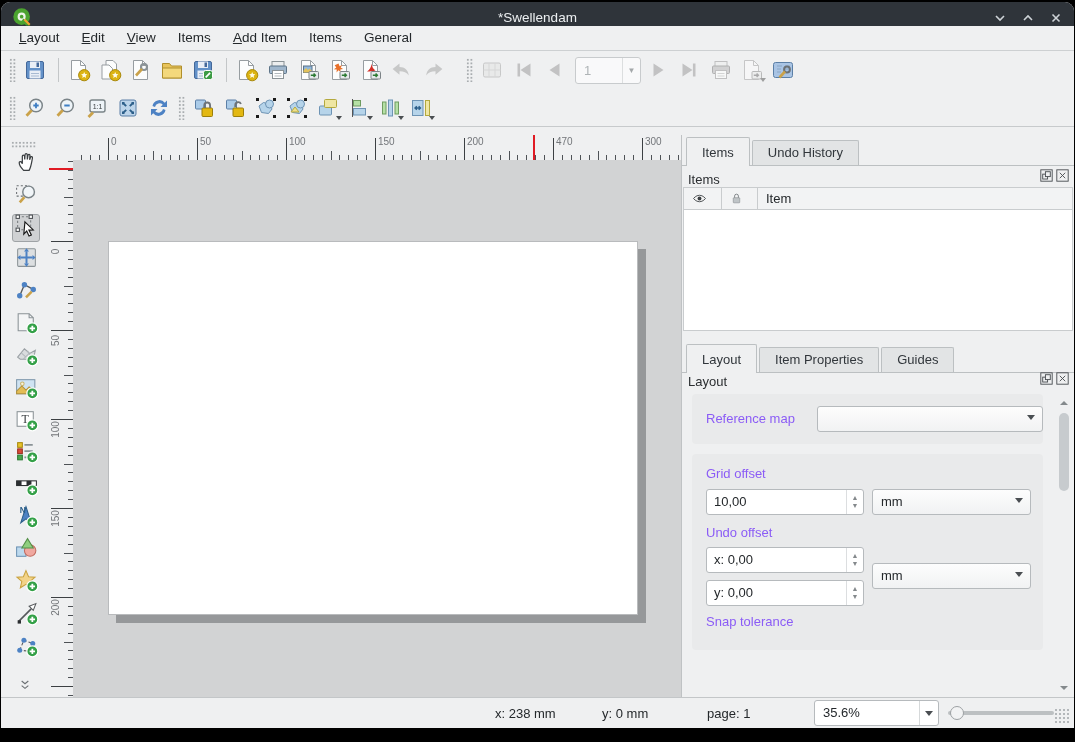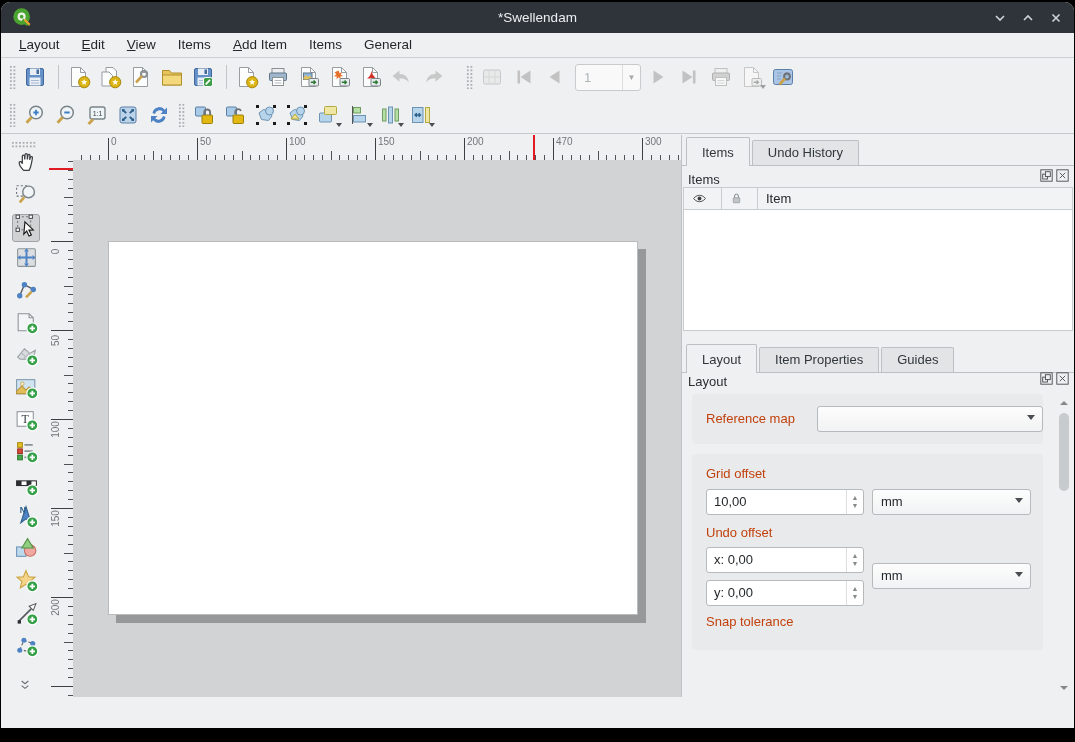--- a/index.html
+++ b/index.html
@@ -1,20 +1,20 @@
 <!DOCTYPE html>
 <html><head>
 <meta charset="utf-8">
 <style>
   * { margin:0; padding:0; box-sizing:border-box; }
   html,body { width:1075px; height:742px; background:#000; font-family:"Liberation Sans", sans-serif; overflow:hidden; }
   #window { position:absolute; left:1px; top:2px; width:1073px; height:726px; background:#eff0f1; border-radius:9px 9px 0 0; overflow:hidden; }
 
   
-  #titlebar { position:relative; height:31px; background:#2f343a; }
+  #titlebar { position:relative; height:24px; background:#2f343a; }
   #title-text { position:absolute; left:0; right:0; top:0; line-height:31px; text-align:center; color:#eceff1; font-size:13.5px; }
   #app-logo { position:absolute; left:11px; top:5px; width:21px; height:21px; }
   #win-controls { position:absolute; right:10px; top:0; height:31px; display:flex; align-items:center; gap:12px; }
   .winbtn { width:16px; height:16px; cursor:default; }
 
   
   #menubar { height:25px; background:#eff0f1; border-bottom:1px solid #cdd0d2; padding-left:7px; display:flex; align-items:stretch; }
   .menu-item { padding:0 11px; line-height:24px; font-size:13.5px; color:#24282b; }
   .menu-item u { text-decoration:underline; }
 
@@ -80,21 +80,21 @@
   #items-header .col.c1 { width:38px; }
   #items-header .col.c2 { width:36px; }
   #items-header .col.c3 { flex:1; font-size:13px; color:#24282b; border-right:none; }
 
   
   #layout-dock { position:absolute; left:0; right:0; top:234px; bottom:0; }
   #layout-scroll { position:absolute; left:0; right:19px; top:25px; bottom:0; overflow:hidden; }
   .section-head { display:flex; align-items:center; font-size:13px; font-weight:bold; color:#232629; margin:16px 0 8px 14px; }
   .section-head .arrow { width:0; height:0; border-left:5px solid transparent; border-right:5px solid transparent; border-top:6px solid #44484c; margin-right:9px; }
   .groupbox { position:relative; margin:0 12px 10px 10px; background:#e9eaeb; border-radius:4px; }
-  .field-label { font-size:13px; color:#c2410c; }
+  .field-label { font-size:13px; color:#8b5cf6; }
   .combo { position:relative; height:26px; background:linear-gradient(#fdfdfd,#f1f2f3); border:1px solid #b6babd; border-radius:3px; }
   .combo .val { position:absolute; left:8px; line-height:24px; font-size:13px; color:#24282b; }
   .combo .arrow { position:absolute; right:7px; top:8px; width:0; height:0; border-left:4px solid transparent; border-right:4px solid transparent; border-top:5px solid #4a4e52; }
   .spin { position:relative; height:26px; background:#fff; border:1px solid #b6babd; border-radius:3px; }
   .spin .val { position:absolute; left:7px; line-height:24px; font-size:13px; color:#24282b; }
   .spin .btns { position:absolute; right:0; top:0; bottom:0; width:17px; border-left:1px solid #dcdee0; display:flex; flex-direction:column; align-items:center; justify-content:center; color:#84898c; font-size:7px; line-height:8px; }
 
   #gb1 { height:50px; }
   #gb1 .field-label { position:absolute; left:14px; top:17px; }
   #ref-combo { position:absolute; left:125px; top:12px; width:226px; }
@@ -919,14 +919,30 @@
               <svg viewBox="0 0 10 8" width="10" height="8">
                 <path d="M1 2l4 4 4-4z" fill="#84898c"></path>
               </svg>
             </span>
         </div>
       </div>
 
     </div>
   </div>
 
+  <div id="statusbar">
+    <span id="sb-x">x: 238 mm</span>
+    <span id="sb-y">y: 0 mm</span>
+    <span id="sb-page">page: 1</span>
+    <div id="zoom-combo">
+      <span class="val">35.6%</span>
+      <span class="btn">
+          <span class="arrow"></span>
+        </span>
+    </div>
+    <div id="zoom-slider">
+      <div id="slider-groove"></div>
+      <div id="slider-handle"></div>
+    </div>
+    <div id="resize-grip"></div>
+  </div>
 
 </div>
 
 </body></html>

